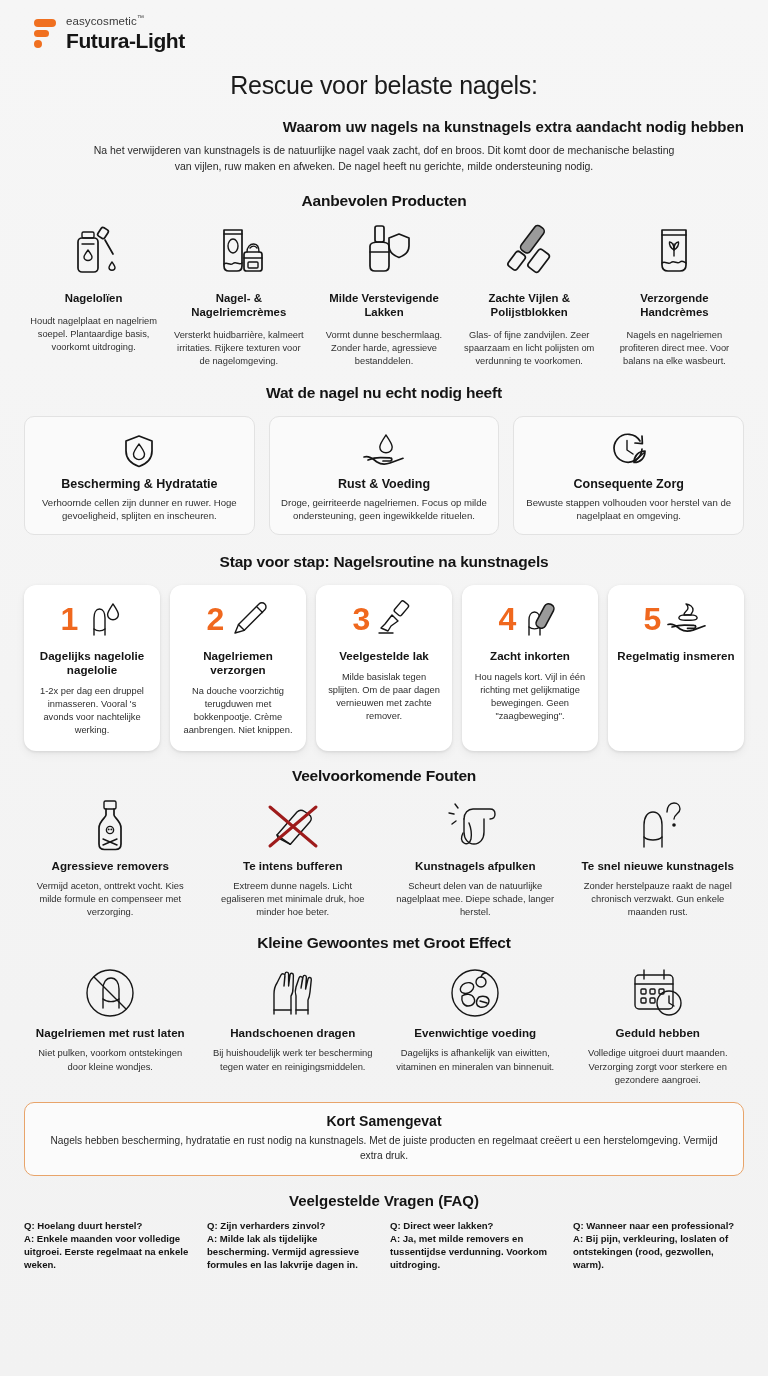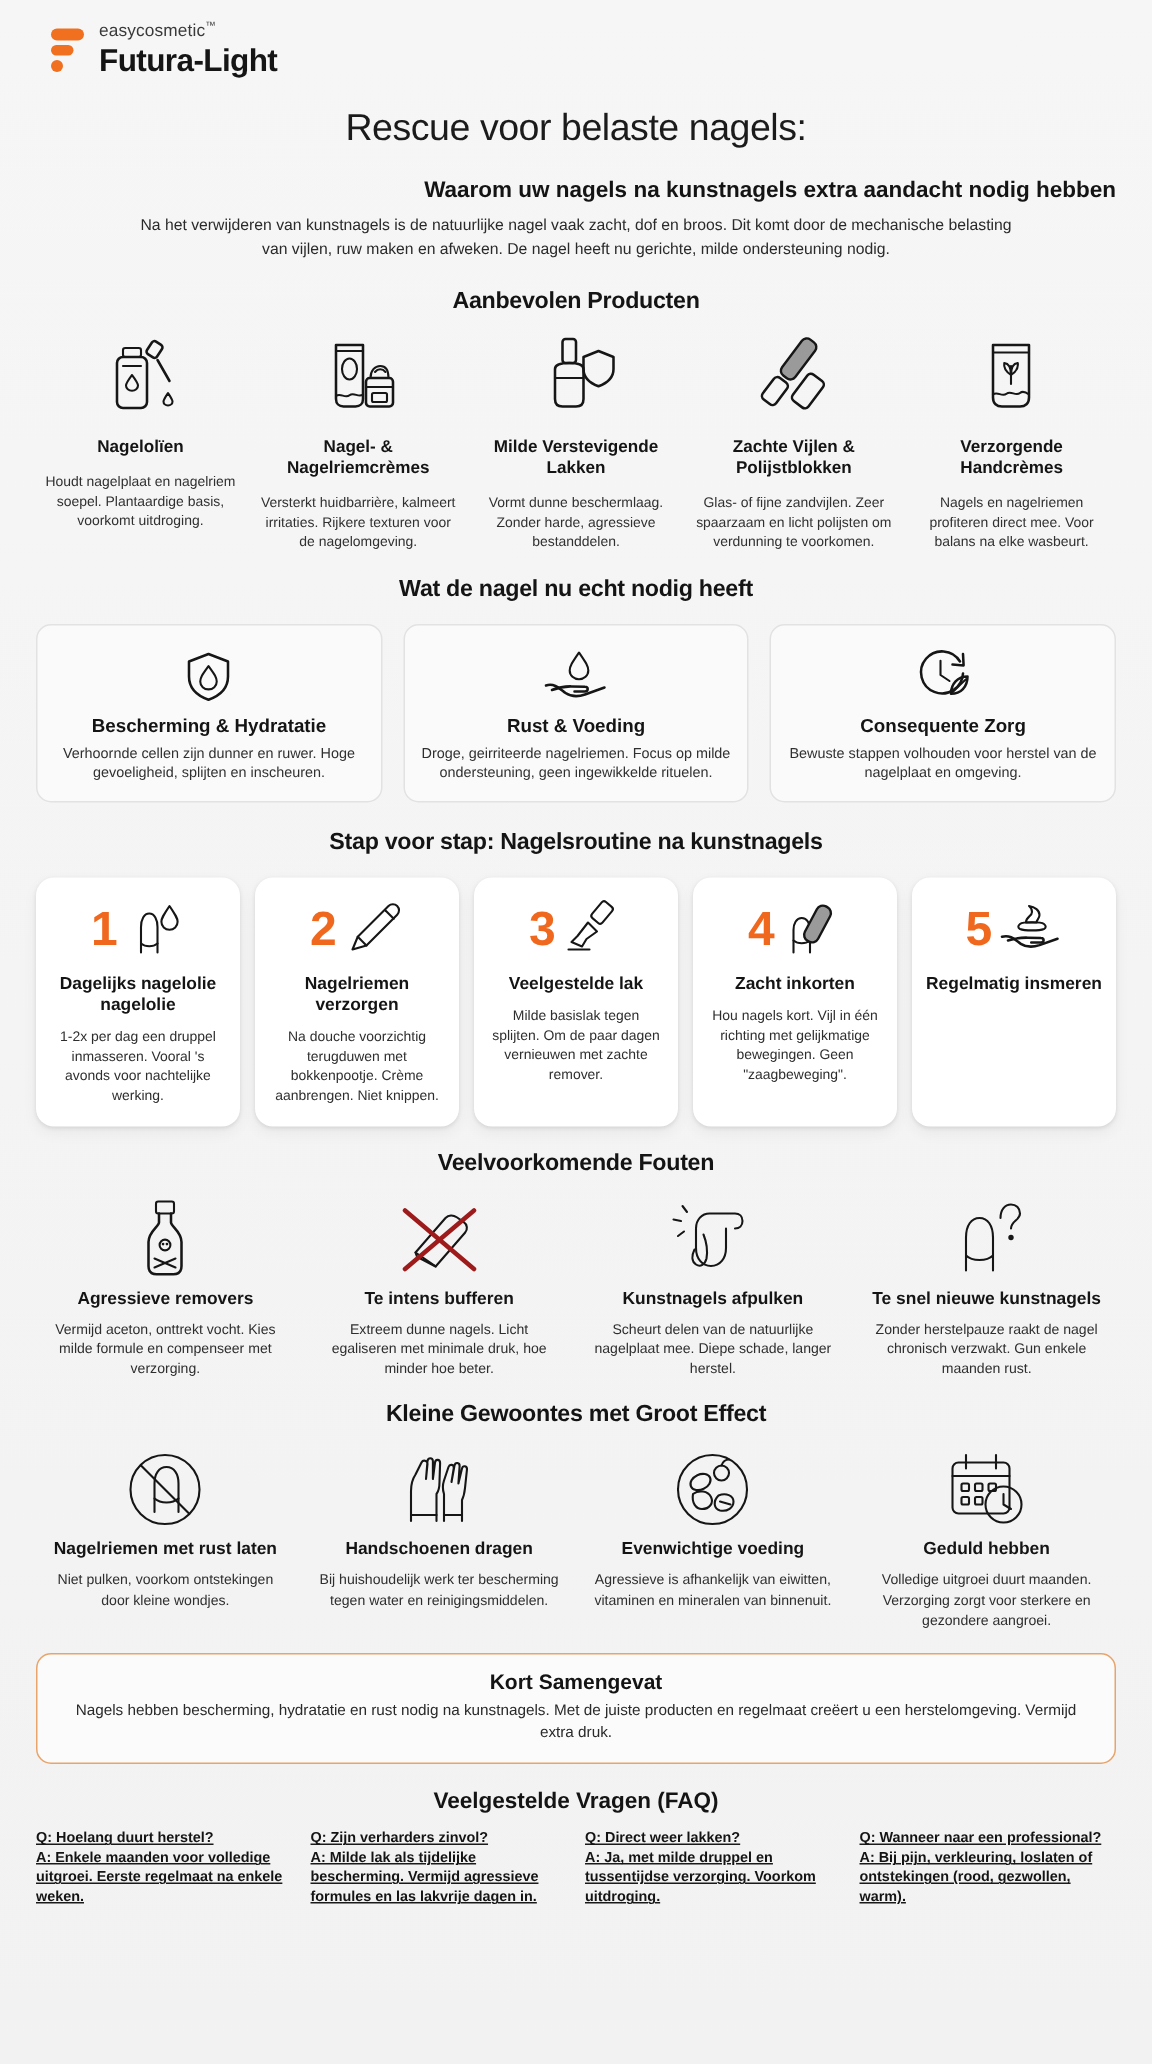--- a/index.html
+++ b/index.html
@@ -80,21 +80,21 @@
   
   .summary {
     margin-top: 16px; border: 1.4px solid #e8a46a; border-radius: 10px;
     background: #fbfbfb; padding: 10px 22px 12px; text-align: center;
   }
   .sum-title { font-size: 14px; font-weight: 800; color: #141414; }
   .sum-txt { font-size: 10.2px; line-height: 1.45; color: #2a2a2a; margin-top: 5px; }
 
   
   .faq-h { text-align:center; font-size: 15px; font-weight: 800; margin-top: 16px; color: #141414; }
-  .faqs { display: flex; gap: 12px; margin-top: 11px; text-decoration: underline; }
+  .faqs { display: flex; gap: 12px; margin-top: 11px; }
   .faq { flex: 1; }
   .faq-q { font-size: 9.6px; font-weight: 700; line-height: 1.35; color: #141414; }
   .faq-a { font-size: 9.6px; font-weight: 700; line-height: 1.35; color: #141414; }
 
   svg { display: block; }
   .ln { fill: none; stroke: #161616; stroke-width: 1.7; stroke-linecap: round; stroke-linejoin: round; }
   .ln-t { fill: none; stroke: #161616; stroke-width: 1.4; stroke-linecap: round; stroke-linejoin: round; }
   .fl-g { fill: #9a9a9a; stroke: #161616; stroke-width: 1.6; stroke-linejoin: round; }
   .xred { fill: none; stroke: #9e1b1b; stroke-width: 3; stroke-linecap: round; }
 </style>
@@ -428,21 +428,21 @@
             <circle class="ln-t" cx="26" cy="27" r="23"></circle>
             <circle class="ln-t" cx="32" cy="16" r="5"></circle>
             <path class="ln-t" d="M32 11 C33 8 35 7 37 7"></path>
             <ellipse class="ln-t" cx="18" cy="22" rx="7" ry="5" transform="rotate(-25 18 22)"></ellipse>
             <path class="ln-t" d="M13 30 C17 27 23 28 25 32 C27 36 24 40 19 40 C15 40 12 36 13 30 Z"></path>
             <path class="ln-t" d="M30 31 C35 29 40 31 40 35 C40 39 36 42 31 41 C27 40 26 35 30 31 Z"></path>
             <path class="ln-t" d="M31 35 L38 37"></path>
           </svg>
         </div>
         <div class="q-title">Evenwichtige voeding</div>
-        <div class="q-txt">Agressieve is afhankelijk van eiwitten, vitaminen en mineralen van binnenuit.</div>
+        <div class="q-txt">Dagelijks is afhankelijk van eiwitten, vitaminen en mineralen van binnenuit.</div>
       </div>
 
       <div class="q-item">
         <div class="q-ico">
           <svg width="58" height="54" viewBox="0 0 58 54">
             <rect class="ln-t" x="6" y="9" width="38" height="34" rx="4"></rect>
             <path class="ln-t" d="M6 18 H44"></path>
             <path class="ln-t" d="M15 4 V13"></path>
             <path class="ln-t" d="M35 4 V13"></path>
             <rect class="ln-t" x="12" y="23" width="5" height="5" rx="1"></rect>
@@ -472,21 +472,21 @@
       <div class="faq">
         <div class="faq-q">Q: Hoelang duurt herstel?</div>
         <div class="faq-a">A: Enkele maanden voor volledige uitgroei. Eerste regelmaat na enkele weken.</div>
       </div>
       <div class="faq">
         <div class="faq-q">Q: Zijn verharders zinvol?</div>
         <div class="faq-a">A: Milde lak als tijdelijke bescherming. Vermijd agressieve formules en las lakvrije dagen in.</div>
       </div>
       <div class="faq">
         <div class="faq-q">Q: Direct weer lakken?</div>
-        <div class="faq-a">A:  Ja, met milde druppel en tussentijdse verzorging. Voorkom uitdroging.</div>
+        <div class="faq-a">A:  Ja, met milde removers en tussentijdse verdunning. Voorkom uitdroging.</div>
       </div>
       <div class="faq">
         <div class="faq-q">Q: Wanneer naar een professional?</div>
         <div class="faq-a">A: Bij pijn, verkleuring, loslaten of ontstekingen (rood, gezwollen, warm).</div>
       </div>
     </div>
   </div>
 
 </div>
 

